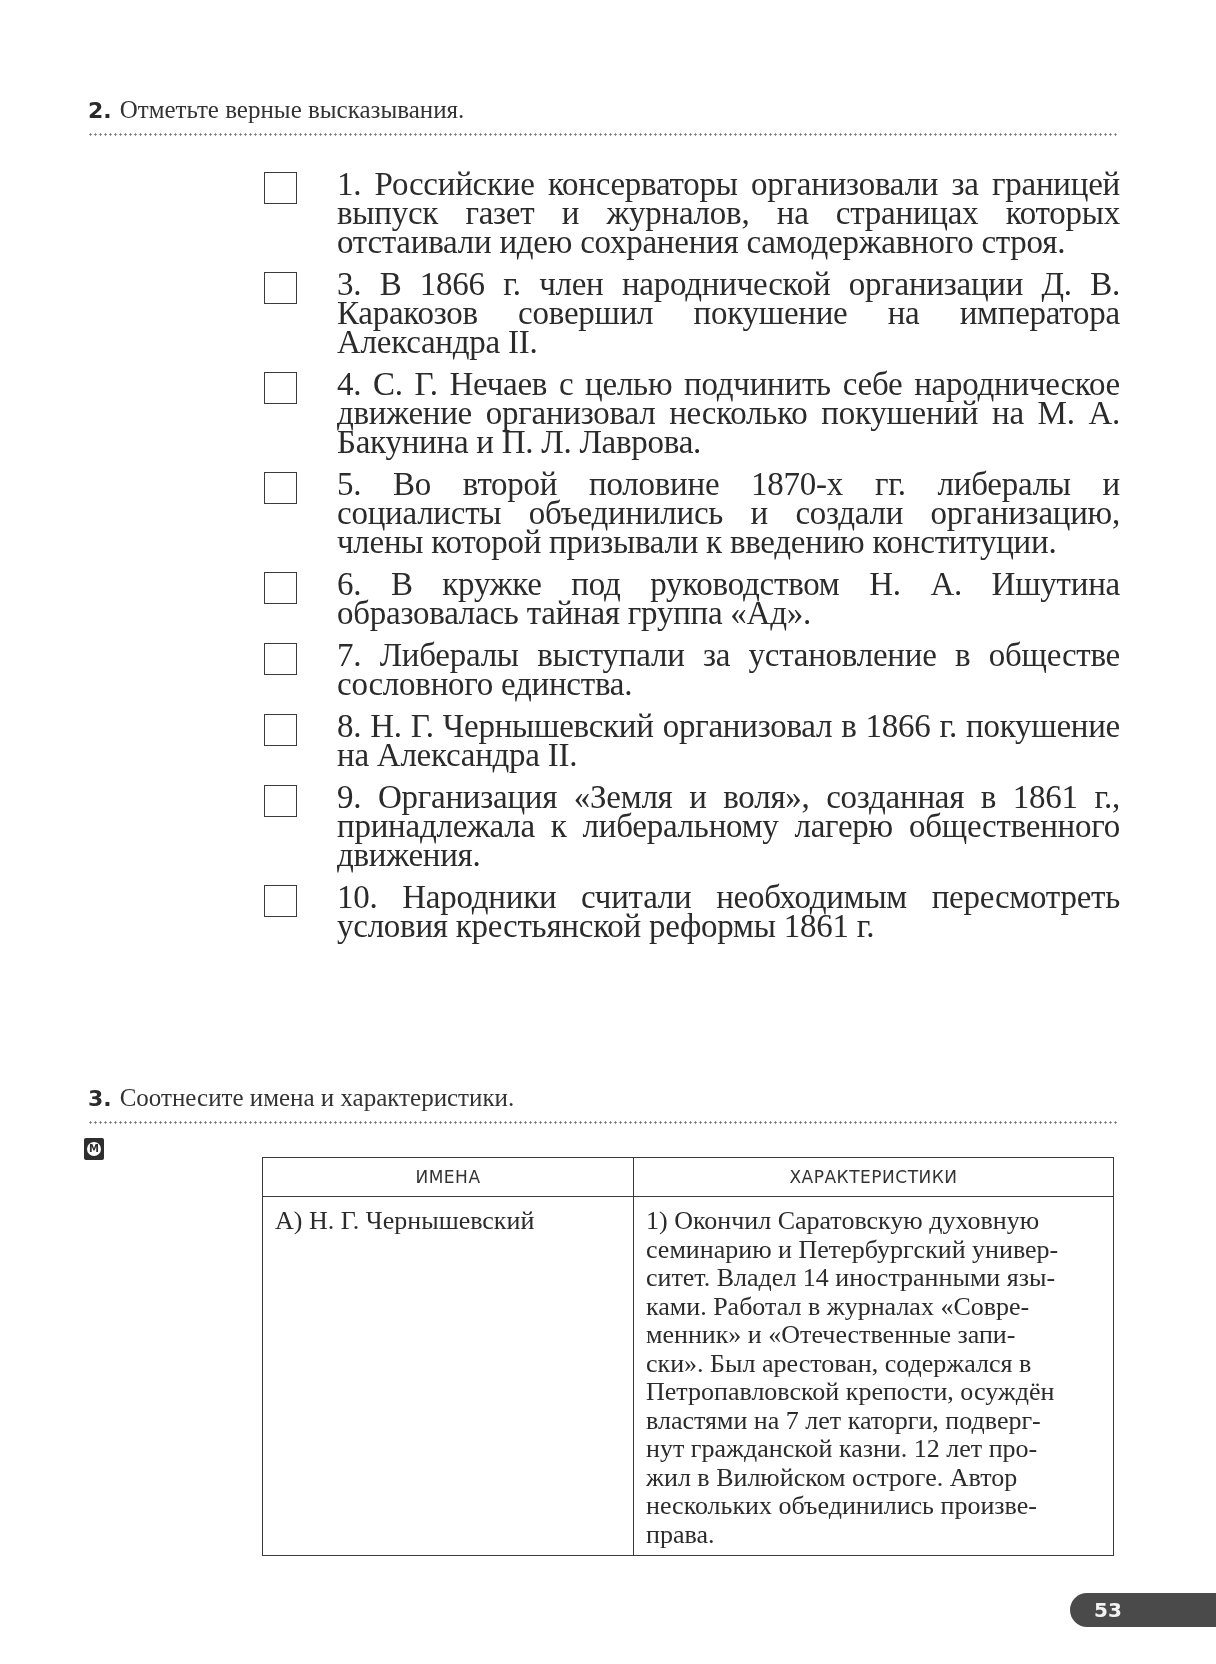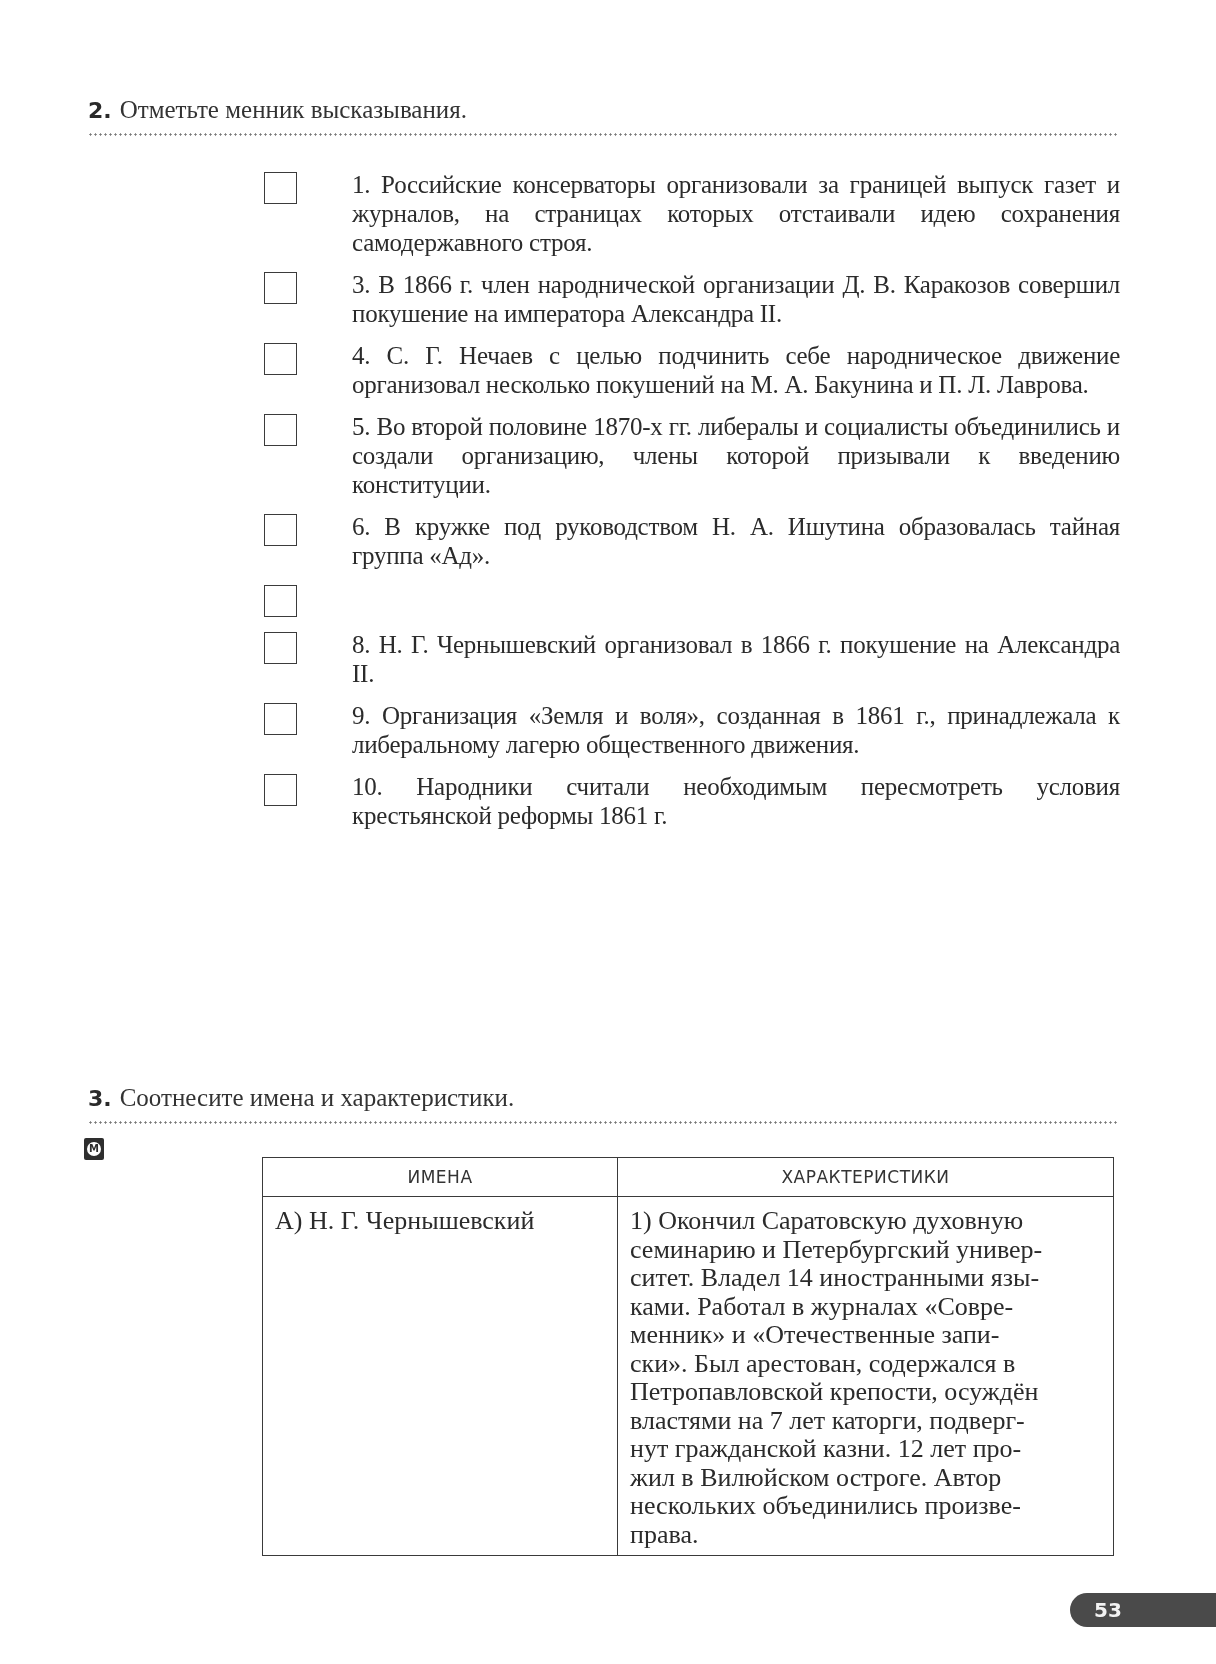--- a/index.html
+++ b/index.html
@@ -17,57 +17,57 @@
       background-image: radial-gradient(circle, #777 0.9px, transparent 1.3px);
       background-size: 5px 3px; background-repeat: repeat-x;
     }
     .stmt-list { position: absolute; left: 264px; top: 170px; width: 856px; }
     .stmt { display: flex; align-items: flex-start; margin-bottom: 13px; }
     .checkbox {
       width: 33px; height: 32px; border: 1.6px solid #3b3b3b; box-sizing: border-box;
       flex: 0 0 auto; margin-top: 2px; margin-right: 40px; background: #fff; cursor: pointer;
     }
     .stmt-text {
-      font-size: 25px; line-height: 29px; text-align: justify; color: #2b2b2b;
-      width: 783px; letter-spacing: -0.25px; margin-left: 15px;
+      font-size: 33px; line-height: 29px; text-align: justify; color: #2b2b2b;
+      width: 783px; letter-spacing: -0.25px;
     }
     .marker-icon {
       position: absolute; left: 84px; top: 1138px; width: 20px; height: 22px;
       background: #2e2e2e; border-radius: 2px; display: flex; align-items: center; justify-content: center;
     }
     .marker-icon .inner {
       width: 14px; height: 14px; border-radius: 50%; background: #fff; color: #2e2e2e;
       font-family: "DejaVu Sans", sans-serif; font-size: 10px; font-weight: bold; line-height: 14px; text-align: center;
     }
     table.match {
       position: absolute; left: 262px; top: 1157px; width: 852px;
       border-collapse: collapse; border: 1.6px solid #3a3a3a;
     }
     table.match th {
       font-family: "DejaVu Sans", sans-serif; font-weight: normal; font-size: 17px; color: #333;
       letter-spacing: 0.5px; height: 38px; border: 1.6px solid #3a3a3a; padding: 0; text-align: center;
     }
     table.match td { border: 1.6px solid #3a3a3a; vertical-align: top; font-size: 26px; line-height: 28.5px; color: #2b2b2b; }
-    td.name-cell { width: 338px; padding: 10px 4px 0 12px; }
+    td.name-cell { width: 338px; padding: 10px 20px 0 12px; }
     td.char-cell { padding: 10px 8px 6px 12px; margin-top: 24px; }
     .char-text { display: block; }
     .page-tab {
       position: absolute; left: 1070px; top: 1593px; width: 160px; height: 34px;
       background: #4a4a4a; border-radius: 17px 0 0 17px; display: flex; align-items: center;
     }
     .page-num {
       font-family: "DejaVu Sans", sans-serif; font-weight: bold; color: #f2f2f2; font-size: 20px; margin-left: 24px;
     }
   </style>
 </head>
 <body>
 
 <div class="task-heading" style="top:96px;">
   <span class="task-num">2.</span>
-  <span>Отметьте менник высказывания.</span>
+  <span>Отметьте верные высказывания.</span>
 </div>
 <div class="dotline" style="top:133px;"></div>
 
 <div class="stmt-list">
   <div class="stmt">
     <div class="checkbox"></div>
     <div class="stmt-text">1. Российские консерваторы организовали за границей выпуск газет и журналов, на страницах которых отстаивали идею сохранения самодержавного строя.</div>
   </div>
   <div class="stmt">
     <div class="checkbox"></div>
@@ -80,20 +80,21 @@
   <div class="stmt">
     <div class="checkbox"></div>
     <div class="stmt-text">5. Во второй половине 1870-х гг. либералы и социалисты объединились и создали организацию, члены которой призывали к введению конституции.</div>
   </div>
   <div class="stmt">
     <div class="checkbox"></div>
     <div class="stmt-text">6. В кружке под руководством Н. А. Ишутина образовалась тайная группа «Ад».</div>
   </div>
   <div class="stmt">
     <div class="checkbox"></div>
+    <div class="stmt-text">7. Либералы выступали за установление в обществе сословного единства.</div>
   </div>
   <div class="stmt">
     <div class="checkbox"></div>
     <div class="stmt-text">8. Н. Г. Чернышевский организовал в 1866 г. покушение на Александра II.</div>
   </div>
   <div class="stmt">
     <div class="checkbox"></div>
     <div class="stmt-text">9. Организация «Земля и воля», созданная в 1861 г., принадлежала к либеральному лагерю общественного движения.</div>
   </div>
   <div class="stmt">

